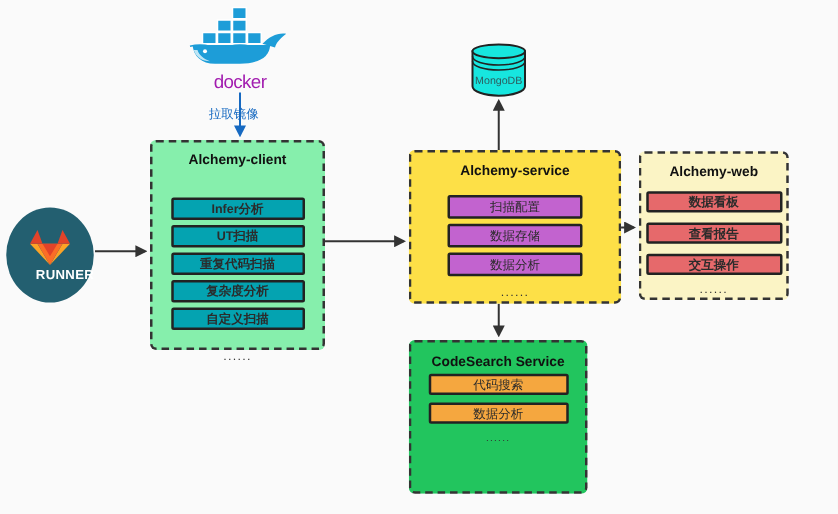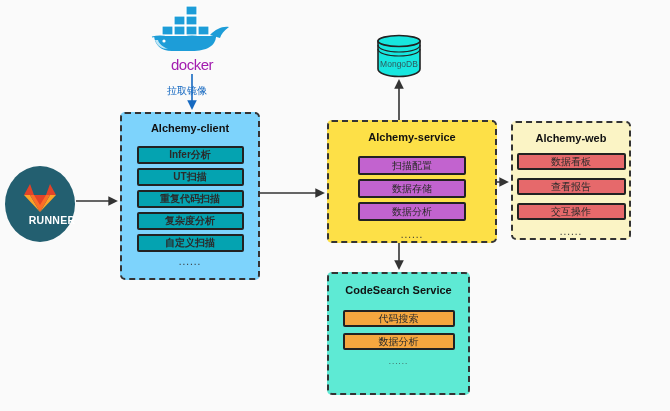--- a/index.html
+++ b/index.html
@@ -18,41 +18,41 @@
   }
   .group-title { font-weight:bold; font-size:11px; color:#111; flex:0 0 auto; }
   .items { display:flex; flex-direction:column; align-items:center; }
   .item {
     box-sizing:border-box; border:2px solid #222; border-radius:2px;
     display:flex; align-items:center; justify-content:center;
     font-size:10px; color:#2b2b2b;
   }
   .ellipsis { font-size:10px; color:#333; letter-spacing:1px; line-height:10px; }
 
-  #g-client { left:120px; top:112px; width:140px; height:168px; background:#7dd3fc; }
+  #g-client { left:120px; top:112px; width:140px; height:168px; background:#86efac;gap:12px; }
   #g-client .group-title { margin-top:8px; }
   #g-client .items { margin-top:12px; gap:4px; }
   #g-client .item { width:107px; height:18px; background:#04a3b1;font-weight:bold; }
   #g-client .ellipsis { margin-top:5px; }
 
   #g-service { left:327px; top:120px; width:170px; height:123px; background:#fde047;text-align:center; }
   #g-service .group-title { margin-top:9px; }
   #g-service .items { margin-top:13px; gap:4px; }
   #g-service .item { width:108px; height:19px; background:#c263cf; }
   #g-service .ellipsis { margin-top:9px; }
 
   #g-web { left:511px; top:121px; width:120px; height:119px; background:#fbf4c5; }
   #g-web .group-title { margin-top:9px; }
-  #g-web .items { margin-top:9px; gap:8px; }
+  #g-web .items { margin-top:9px; gap:8px;font-weight:bold; }
   #g-web .item { width:109px; height:17px; background:#e6696b; }
   #g-web .ellipsis { margin-top:7px; }
 
-  #g-codesearch { left:327px; top:272px; width:143px; height:123px; background:#5eead4; }
+  #g-codesearch { left:327px; top:272px; width:143px; height:123px; background:#22c55e; }
   #g-codesearch .group-title { margin-top:10px; }
-  #g-codesearch .items { margin-top:14px; gap:6px;text-align:right; }
+  #g-codesearch .items { margin-top:3px; gap:6px;text-align:right; }
   #g-codesearch .item { width:112px; height:17px; background:#f5a73f; }
   #g-codesearch .ellipsis { margin-top:7px; font-size:8px; }
 
   
   .docker-logo { position:absolute; left:146px; top:4px; width:92px; text-align:center; }
   .docker-word {
     font-size:15px; font-weight:400; color:#a21caf; letter-spacing:-0.5px;
     line-height:22px; margin-top:-2px;
   }
   .pull-label { position:absolute; left:167px; top:84px; font-size:10px; color:#1669c1; }

